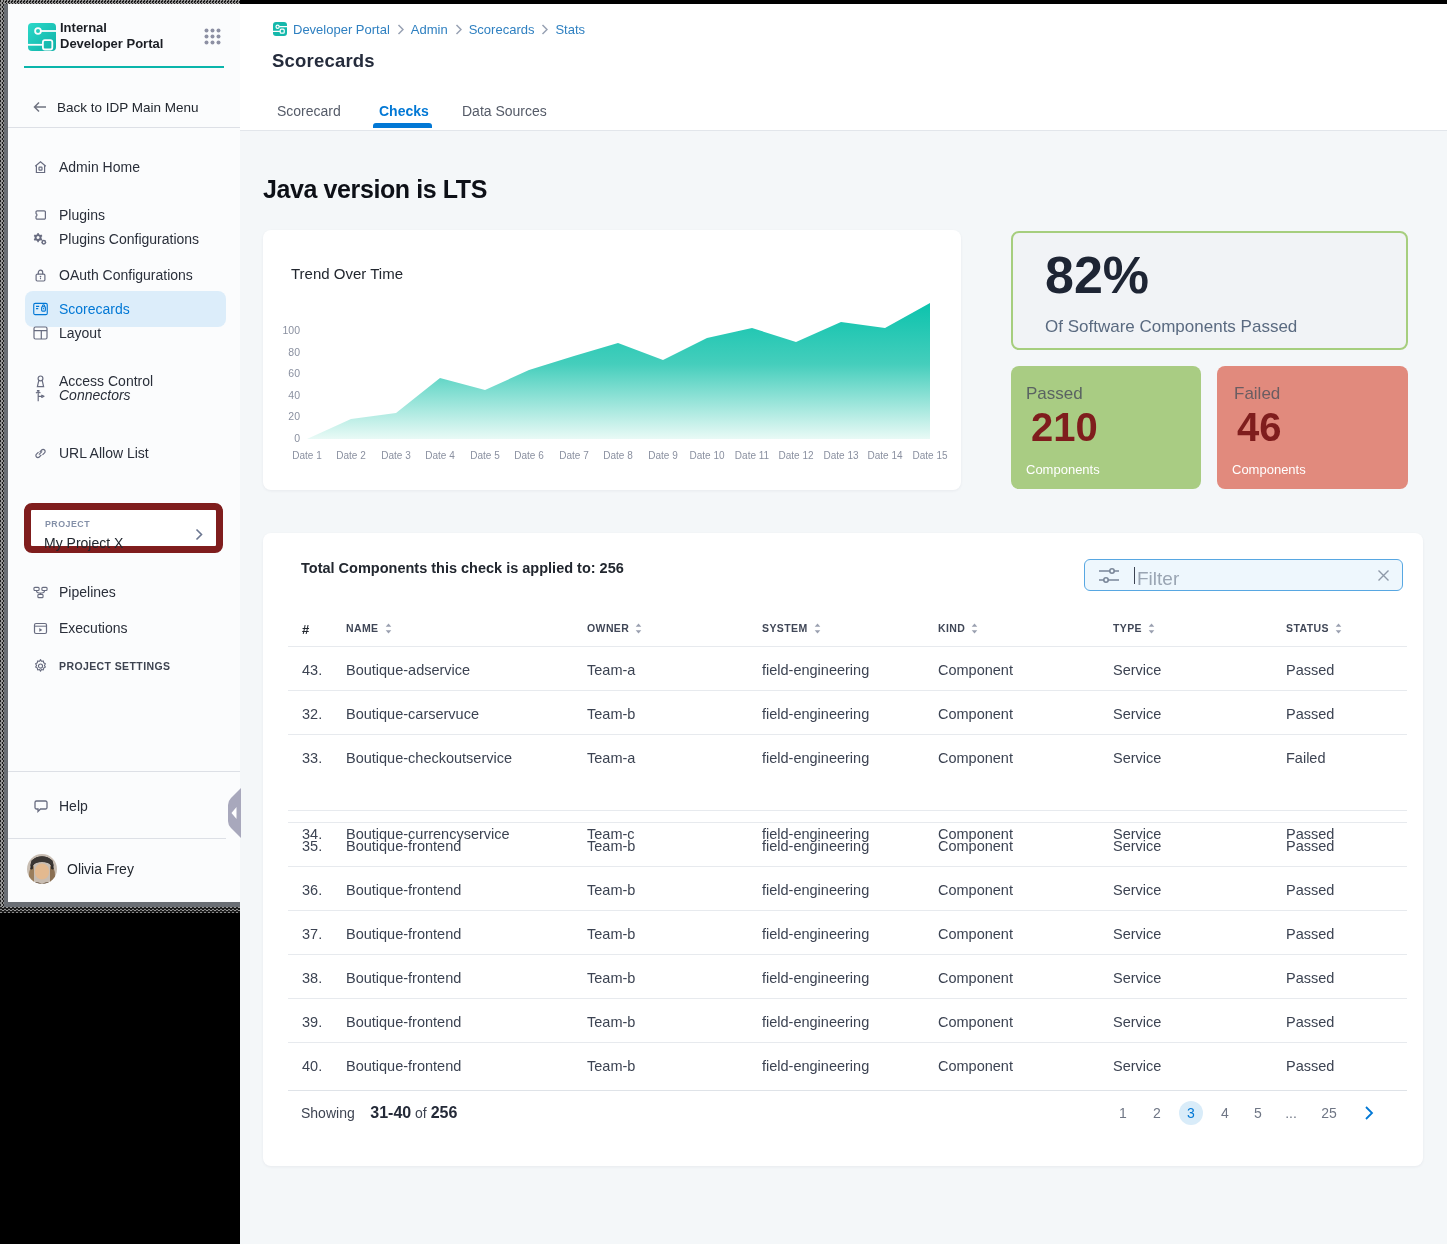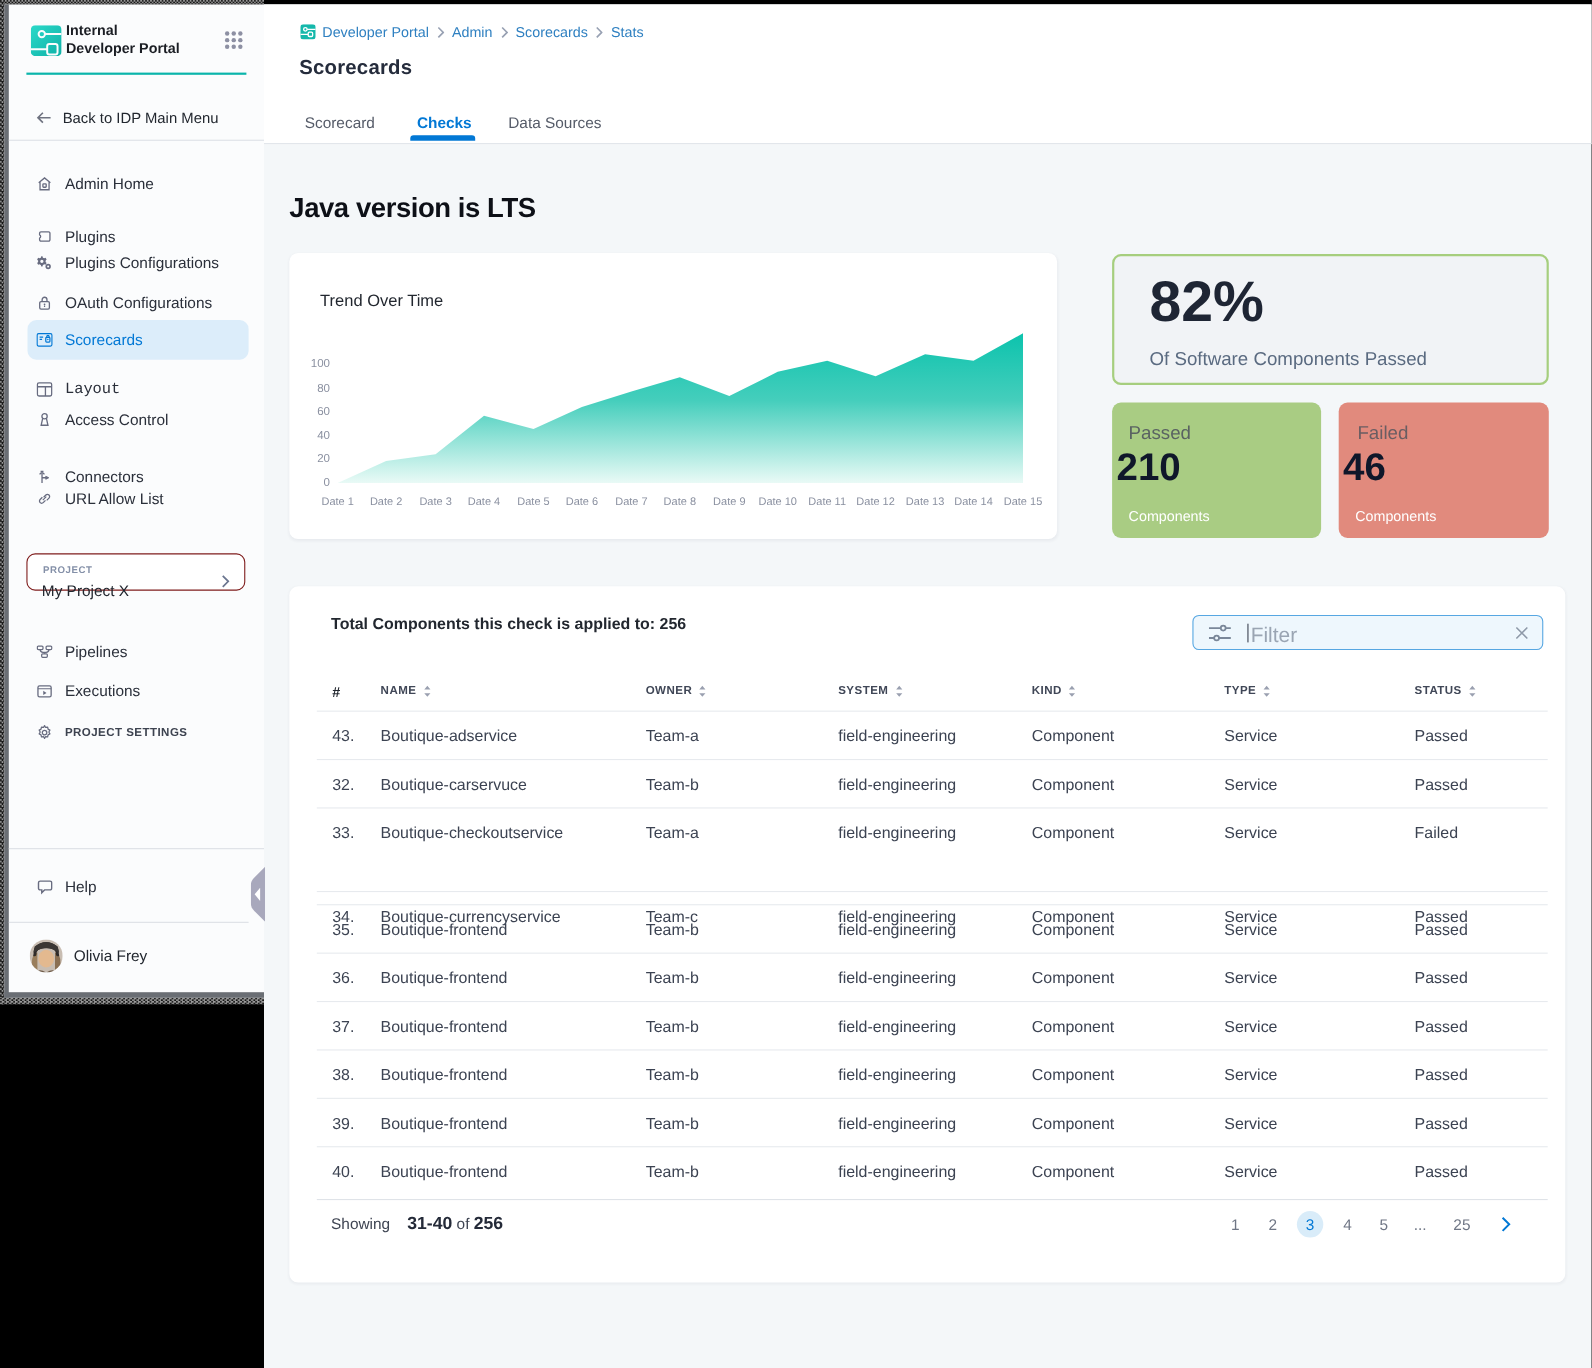--- a/index.html
+++ b/index.html
@@ -28,21 +28,21 @@
 #chartcard .t { position:absolute; left:28px; top:35px; font-size:15px; font-weight:500; color:#22272f; }
 
 
 #pctcard { position:absolute; left:771px; top:227px; width:397px; height:119px; background:#f1f3f6; border:2px solid #a6ce7e; border-radius:8px; }
 #pctcard .big { position:absolute; left:32px; top:12px; font-size:52px; font-weight:bold; color:#1e2534; }
 #pctcard .sub { position:absolute; left:32px; top:84px; font-size:17px; color:#5a6a80; }
 .statcard { position:absolute; top:362px; width:190px; height:123px; border-radius:8px; }
 #passcard { left:771px; background:#a9cc83; }
 #failcard { left:977px; width:191px; background:#e18a7d; }
 .statcard .lab { position:absolute; left:15px; top:18px; font-size:17px; color:#5a6362; }
-.statcard .num { position:absolute; left:4px; top:39px; font-size:35px; font-weight:bold; color:#0f172a; }
+.statcard .num { position:absolute; left:20px; top:39px; font-size:40px; font-weight:bold; color:#7f1d1d; }
 .statcard .cmp { position:absolute; left:15px; top:96px; font-size:13px; color:#fff; }
 
 
 #tablecard { position:absolute; left:23px; top:529px; width:1160px; height:633px; background:#fff; border-radius:8px; box-shadow:0 1px 3px rgba(40,41,61,.06); }
 #tablecard .title { position:absolute; left:38px; top:27px; font-size:14.5px; font-weight:bold; color:#22272f; }
 #filter { position:absolute; left:821px; top:26px; width:319px; height:32px; background:#eef7fd; border:1px solid #57a7e2; border-radius:6px; }
 #filter .ph { position:absolute; left:52px; top:8px; font-size:19px; color:#9aa5b3; }
 #filter .caret { position:absolute; left:49px; top:7px; width:1px; height:17px; background:#3c4352; }
 .hcell { position:absolute; font-size:10.5px; font-weight:bold; color:#404757; letter-spacing:0.4px; display:flex; align-items:center; gap:6px; }
 .row { position:absolute; left:25px; width:1119px; height:44px; border-top:1px solid #e7eaee; }
@@ -58,21 +58,21 @@
 #sb { position:absolute; left:0; top:0; width:232px; height:900px; }
 #lt { position:absolute; left:52px; top:16px; font-size:13px; font-weight:bold; color:#1b1e24; line-height:16px; }
 #grid9 { position:absolute; left:196px; top:24px; }
 #tealrule { position:absolute; left:16px; top:62px; width:200px; height:2px; background:#0ab5ab; }
 #backrow { position:absolute; left:25px; top:95px; height:16px; font-size:13.5px; color:#22272f; display:flex; align-items:center; }
 #backrow svg { margin-right:10px; }
 #div1 { position:absolute; left:0; top:123px; width:232px; height:1px; background:#dde0e6; }
 .nav { position:absolute; left:17px; width:201px; height:36px; display:flex; align-items:center; font-size:14px; color:#2a2f3a; }
 .nav svg { margin-left:8px; margin-right:11px; flex:0 0 auto; width:15px; }
 .nav.sel { background:#dcedfa; border-radius:8px; color:#0278d5; font-weight:500; }
-#projcard { position:absolute; left:16px; top:499px; width:199px; height:34px; background:#fff; border:1px solid #7f1d1d; border-radius:8px; }
+#projcard { position:absolute; left:16px; top:499px; width:199px; height:50px; background:#fff; border:7px solid #7f1d1d; border-radius:8px; }
 #projcard .pl { position:absolute; left:14px; top:9px; font-size:8.8px; font-weight:bold; letter-spacing:0.5px; color:#8490a8; }
 #projcard .pn { position:absolute; left:13px; top:25px; font-size:14px; color:#22272f; }
 #psett { letter-spacing:0.4px; font-size:10.5px; font-weight:bold; color:#3d4350; }
 #div2 { position:absolute; left:0; top:767px; width:232px; height:1px; background:#dde0e6; }
 #helprow { position:absolute; left:17px; top:784px; width:201px; height:36px; display:flex; align-items:center; font-size:14px; color:#2a2f3a; }
 #helprow svg { margin-left:8px; margin-right:11px; }
 #div3 { position:absolute; left:0; top:834px; width:218px; height:1px; background:#dde0e6; }
 #collapsetab { position:absolute; left:220px; top:784px; }
 #userrow { position:absolute; left:19px; top:850px; display:flex; align-items:center; }
 #userrow .nm { margin-left:10px; font-size:14px; color:#22272f; }
@@ -392,35 +392,35 @@
   <div class="nav sel" style="top:287px;">
         <svg width="16" height="14" viewBox="0 0 16 14" fill="none" stroke="#0278d5" stroke-width="1.2">
           <rect x="0.8" y="1" width="14.4" height="12" rx="1.5"></rect>
           <path d="M3.2 4.2h3.4M3.2 6.6h2.4"></path>
           <rect x="9.2" y="4.6" width="4" height="4.6" rx="0.8"></rect>
           <path d="M10.2 4.6 V3.6 a1.1 1.1 0 012.2 0 V4.6"></path>
           <circle cx="11.2" cy="6.6" r="0.7" fill="#0278d5" stroke="none"></circle>
         </svg>
         <span>Scorecards</span>
       </div>
-  <div class="nav" style="top:332px;font-family:Liberation Mono, monospace;">
+  <div class="nav" style="top:311px;">
         <svg width="15" height="14" viewBox="0 0 15 14" fill="none" stroke="#686c80" stroke-width="1.2">
           <rect x="1" y="1" width="13" height="12" rx="1.5"></rect>
           <path d="M1 4.6 H14 M8.3 4.6 V13"></path>
         </svg>
         <span>Layout</span>
       </div>
   <div class="nav" style="top:359px;">
         <svg width="14" height="15" viewBox="0 0 14 15" fill="none" stroke="#686c80" stroke-width="1.2">
           <circle cx="7" cy="4.4" r="2.4"></circle>
           <path d="M5.3 6.3 L3.9 12.6 H10.1 L8.7 6.3"></path>
         </svg>
         <span>Access Control</span>
       </div>
-  <div class="nav" style="top:411px;">
+  <div class="nav" style="top:373px;font-style:italic;">
         <svg width="15" height="15" viewBox="0 0 15 15" fill="none" stroke="#686c80" stroke-width="1.2">
           <path d="M5.2 13.2 V4.6 M3 5.2 Q5.2 2.4 7.4 5.2 M3.9 2.6 H6.5 M5.2 8.3 H8.8 M8.8 7.2 L11 8.3 L8.8 9.4 Z" stroke-linejoin="round"></path>
         </svg>
         <span>Connectors</span>
       </div>
   <div class="nav" style="top:431px;">
         <svg width="16" height="15" viewBox="0 0 16 15" fill="none" stroke="#686c80" stroke-width="1.25">
           <path d="M7.1 6 L9.3 3.8 a2.1 2.1 0 013 3 L10.1 9"></path>
           <path d="M8.9 9 L6.7 11.2 a2.1 2.1 0 01-3-3 L5.9 6"></path>
           <path d="M6.3 8.7 L9.7 5.3" stroke-width="1.1"></path>

